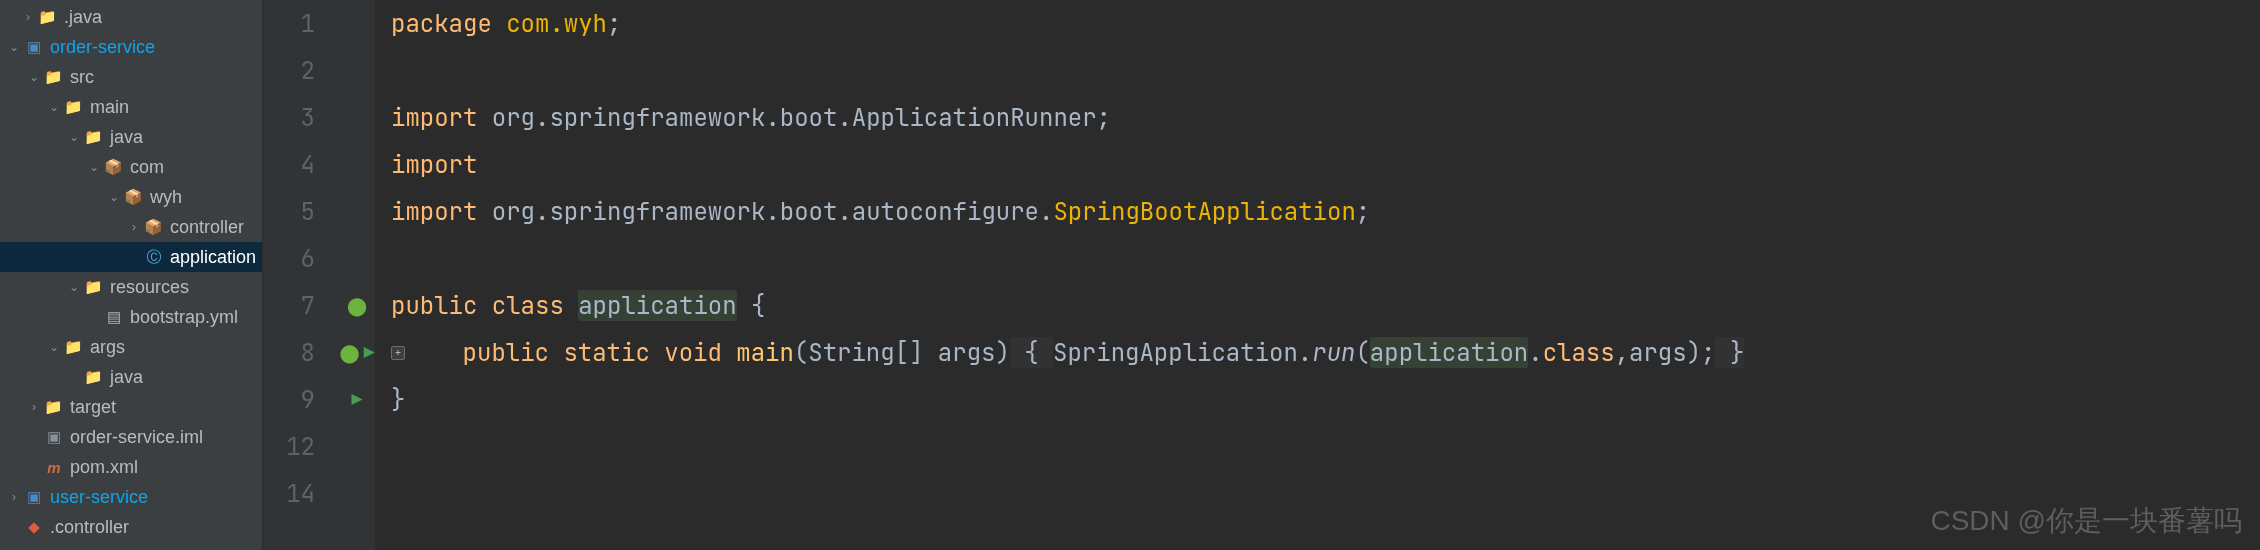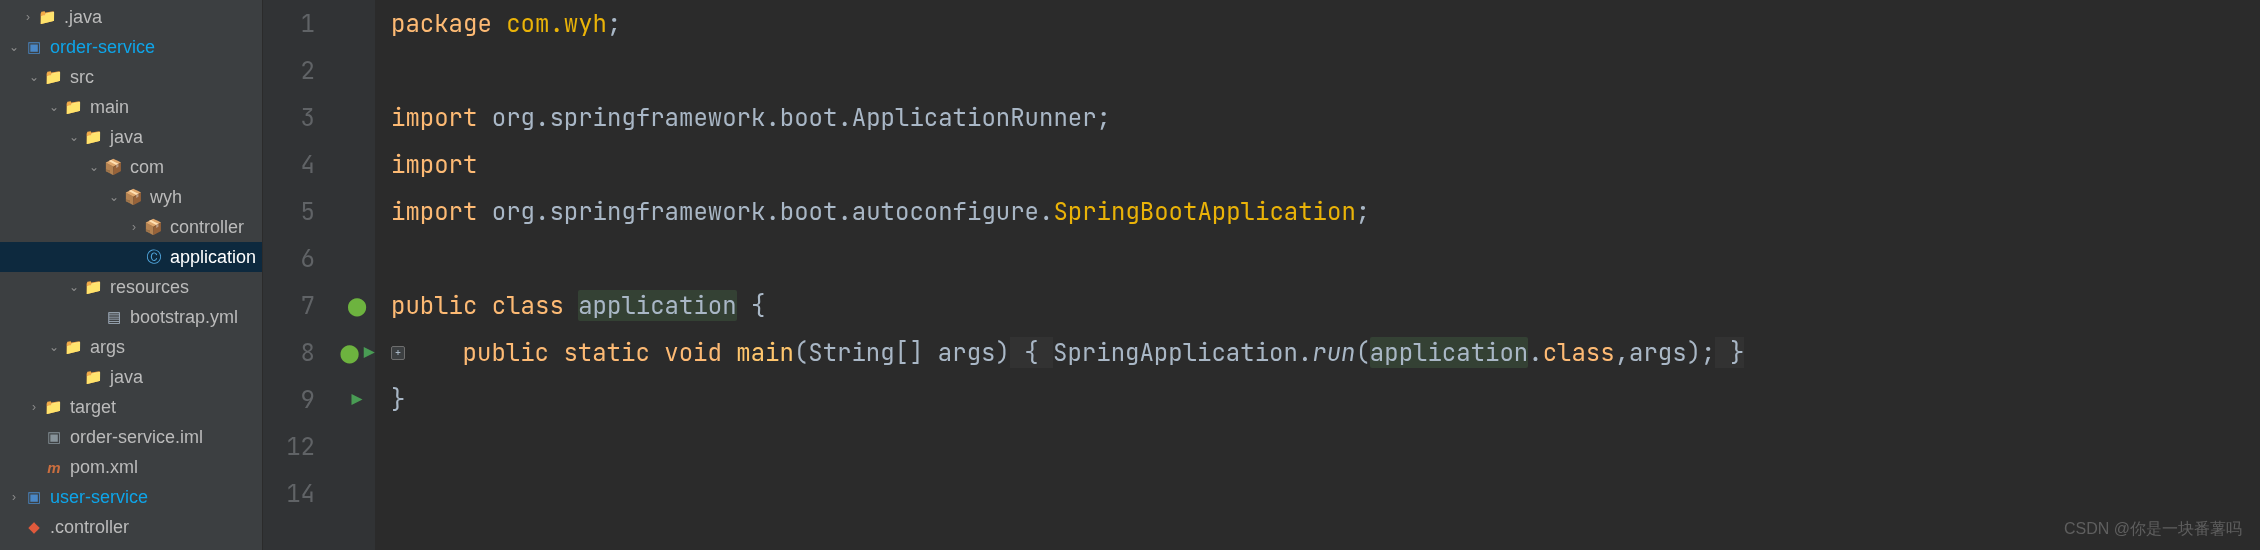--- a/index.html
+++ b/index.html
@@ -103,21 +103,21 @@
   border-radius: 2px;
 }
 .run-icon { color: #499c54; font-size: 18px; }
 .spring-icon { color: #6db33f; font-size: 18px; }
 .watermark {
   position: absolute;
   right: 18px;
   bottom: 10px;
   color: #707070;
   font-family: sans-serif;
-  font-size: 16px;
+  font-size: 28px;
   opacity: 0.75;
 }
 </style>
 </head>
 <body>
 
 <div class="sidebar">
   <div class="tree-row" style="padding-left:20px">
       <span class="arrow">›</span>
       <span class="icon folder-icon">📁</span>

